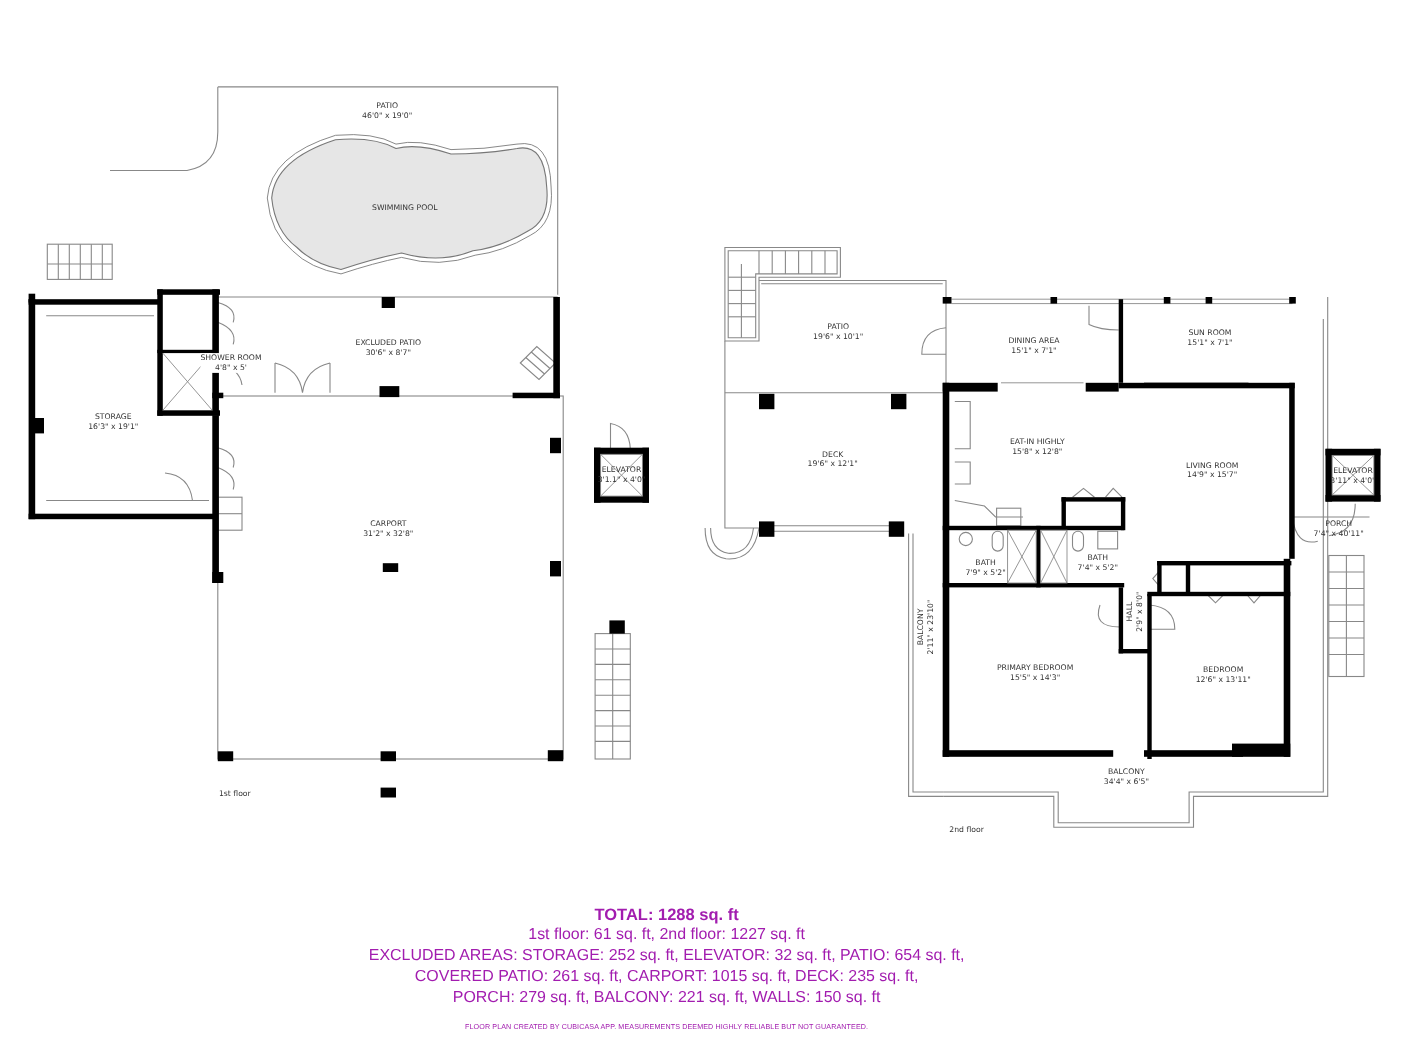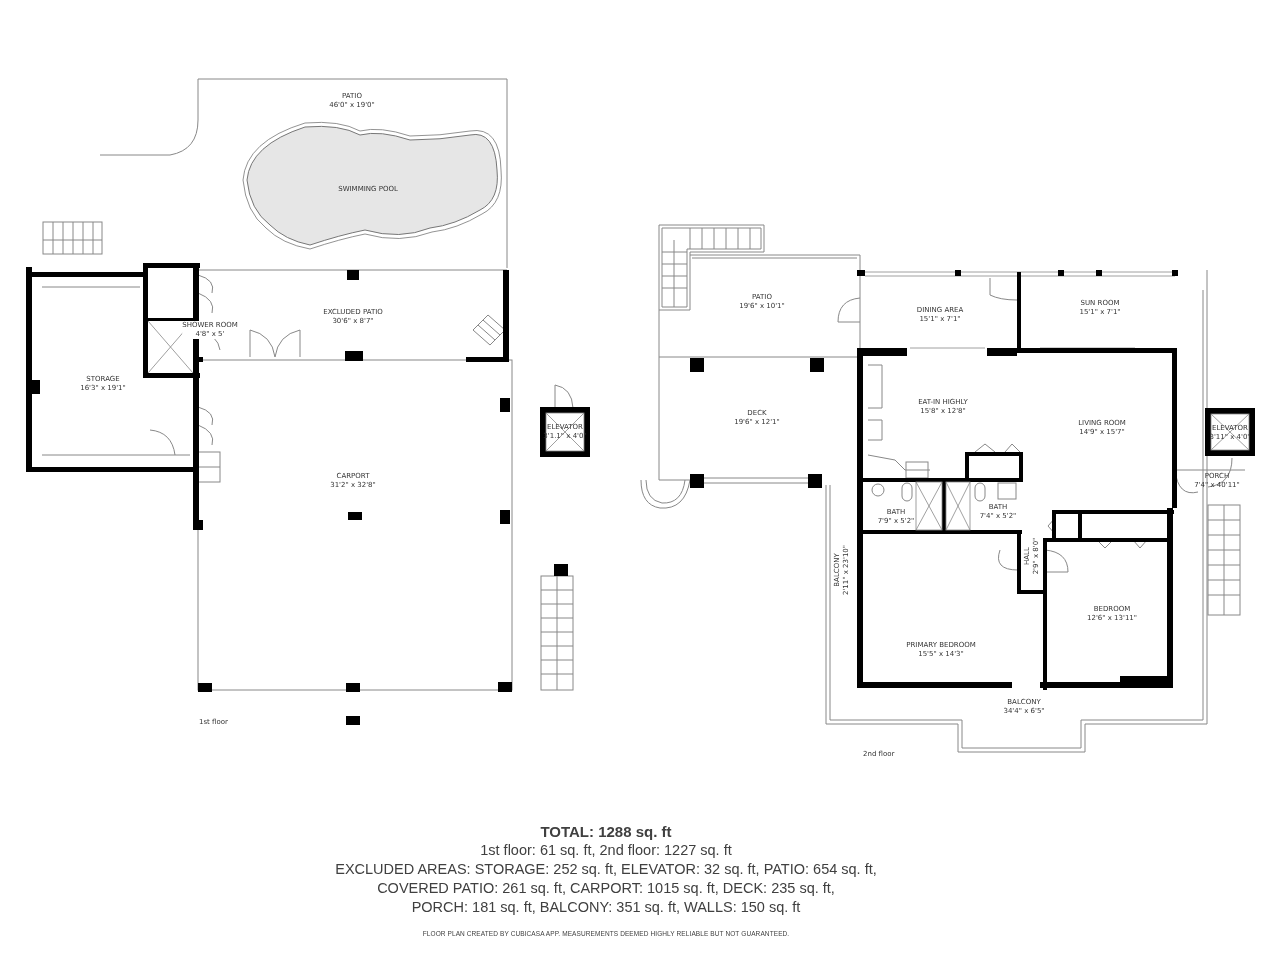--- a/index.html
+++ b/index.html
@@ -2,21 +2,21 @@
 <html><head>
 <meta charset="utf-8">
 <style>
   html,body{margin:0;padding:0;background:#fff;}
   body{width:1280px;height:960px;position:relative;overflow:hidden;font-family:"DejaVu Sans","Liberation Sans",sans-serif;color:#333;}
   svg{position:absolute;left:0;top:0;}
   .lbl{position:absolute;text-align:center;font-size:7px;line-height:9px;color:#333;white-space:nowrap;transform:translateX(-50%);}
   .lbl .dim{display:block;}
   .vlbl{position:absolute;font-size:7px;line-height:9px;color:#333;white-space:nowrap;transform:translate(-50%,-50%) rotate(-90deg);text-align:center;}
   .floorlbl{position:absolute;font-size:7px;color:#333;}
-  .summary{position:absolute;left:0;width:1212px;top:822px;text-align:center;font-family:"Liberation Sans",sans-serif;color:#404040;}
+  .summary{position:absolute;left:0;width:1212px;top:822px;text-align:center;font-family:"Liberation Sans",sans-serif;color:#a21caf;}
   .summary .total{font-weight:bold;font-size:15px;line-height:19px;}
   .summary .line{font-size:14.5px;line-height:19px;}
   .summary .disclaimer{font-size:6.5px;margin-top:13px;letter-spacing:.1px;}
 </style>
 </head>
 <body>
 
 <svg width="1280" height="960" viewBox="0 0 1280 960">
   <g fill="none" stroke="#888" stroke-width="1">
 
@@ -267,28 +267,28 @@
 <div class="lbl" style="left:1217px;top:472px;">
   <span>PORCH</span><span class="dim">7'4" x 40'11"</span></div>
 <div class="lbl" style="left:896px;top:508px;">
   <span>BATH</span><span class="dim">7'9" x 5'2"</span></div>
 <div class="lbl" style="left:998px;top:503px;">
   <span>BATH</span><span class="dim">7'4" x 5'2"</span></div>
 <div class="vlbl" style="left:1032px;top:556px;">
   <span>HALL</span><span class="dim" style="display:block">2'9" x 8'0"</span></div>
 <div class="vlbl" style="left:842px;top:570px;">
   <span>BALCONY</span><span class="dim" style="display:block">2'11" x 23'10"</span></div>
-<div class="lbl" style="left:941px;top:603px;margin-top:38px;">
+<div class="lbl" style="left:941px;top:603px;">
   <span>PRIMARY BEDROOM</span><span class="dim">15'5" x 14'3"</span></div>
 <div class="lbl" style="left:1112px;top:605px;">
   <span>BEDROOM</span><span class="dim">12'6" x 13'11"</span></div>
 <div class="lbl" style="left:1024px;top:698px;">
   <span>BALCONY</span><span class="dim">34'4" x 6'5"</span></div>
 <div class="floorlbl" style="left:827px;top:750px;margin-left:36px;">2nd floor</div>
 
 <div class="summary">
   <div class="total">TOTAL: 1288 sq. ft</div>
   <div class="line">1st floor: 61 sq. ft, 2nd floor: 1227 sq. ft</div>
   <div class="line">EXCLUDED AREAS: STORAGE: 252 sq. ft, ELEVATOR: 32 sq. ft, PATIO: 654 sq. ft,</div>
   <div class="line">COVERED PATIO: 261 sq. ft, CARPORT: 1015 sq. ft, DECK: 235 sq. ft,</div>
-  <div class="line">PORCH: 181 sq. ft, BALCONY: 351 sq. ft, WALLS: 150 sq. ft</div>
+  <div class="line">PORCH: 279 sq. ft, BALCONY: 221 sq. ft, WALLS: 150 sq. ft</div>
   <div class="disclaimer">FLOOR PLAN CREATED BY CUBICASA APP. MEASUREMENTS DEEMED HIGHLY RELIABLE BUT NOT GUARANTEED.</div>
 </div>
 
 </body></html>

